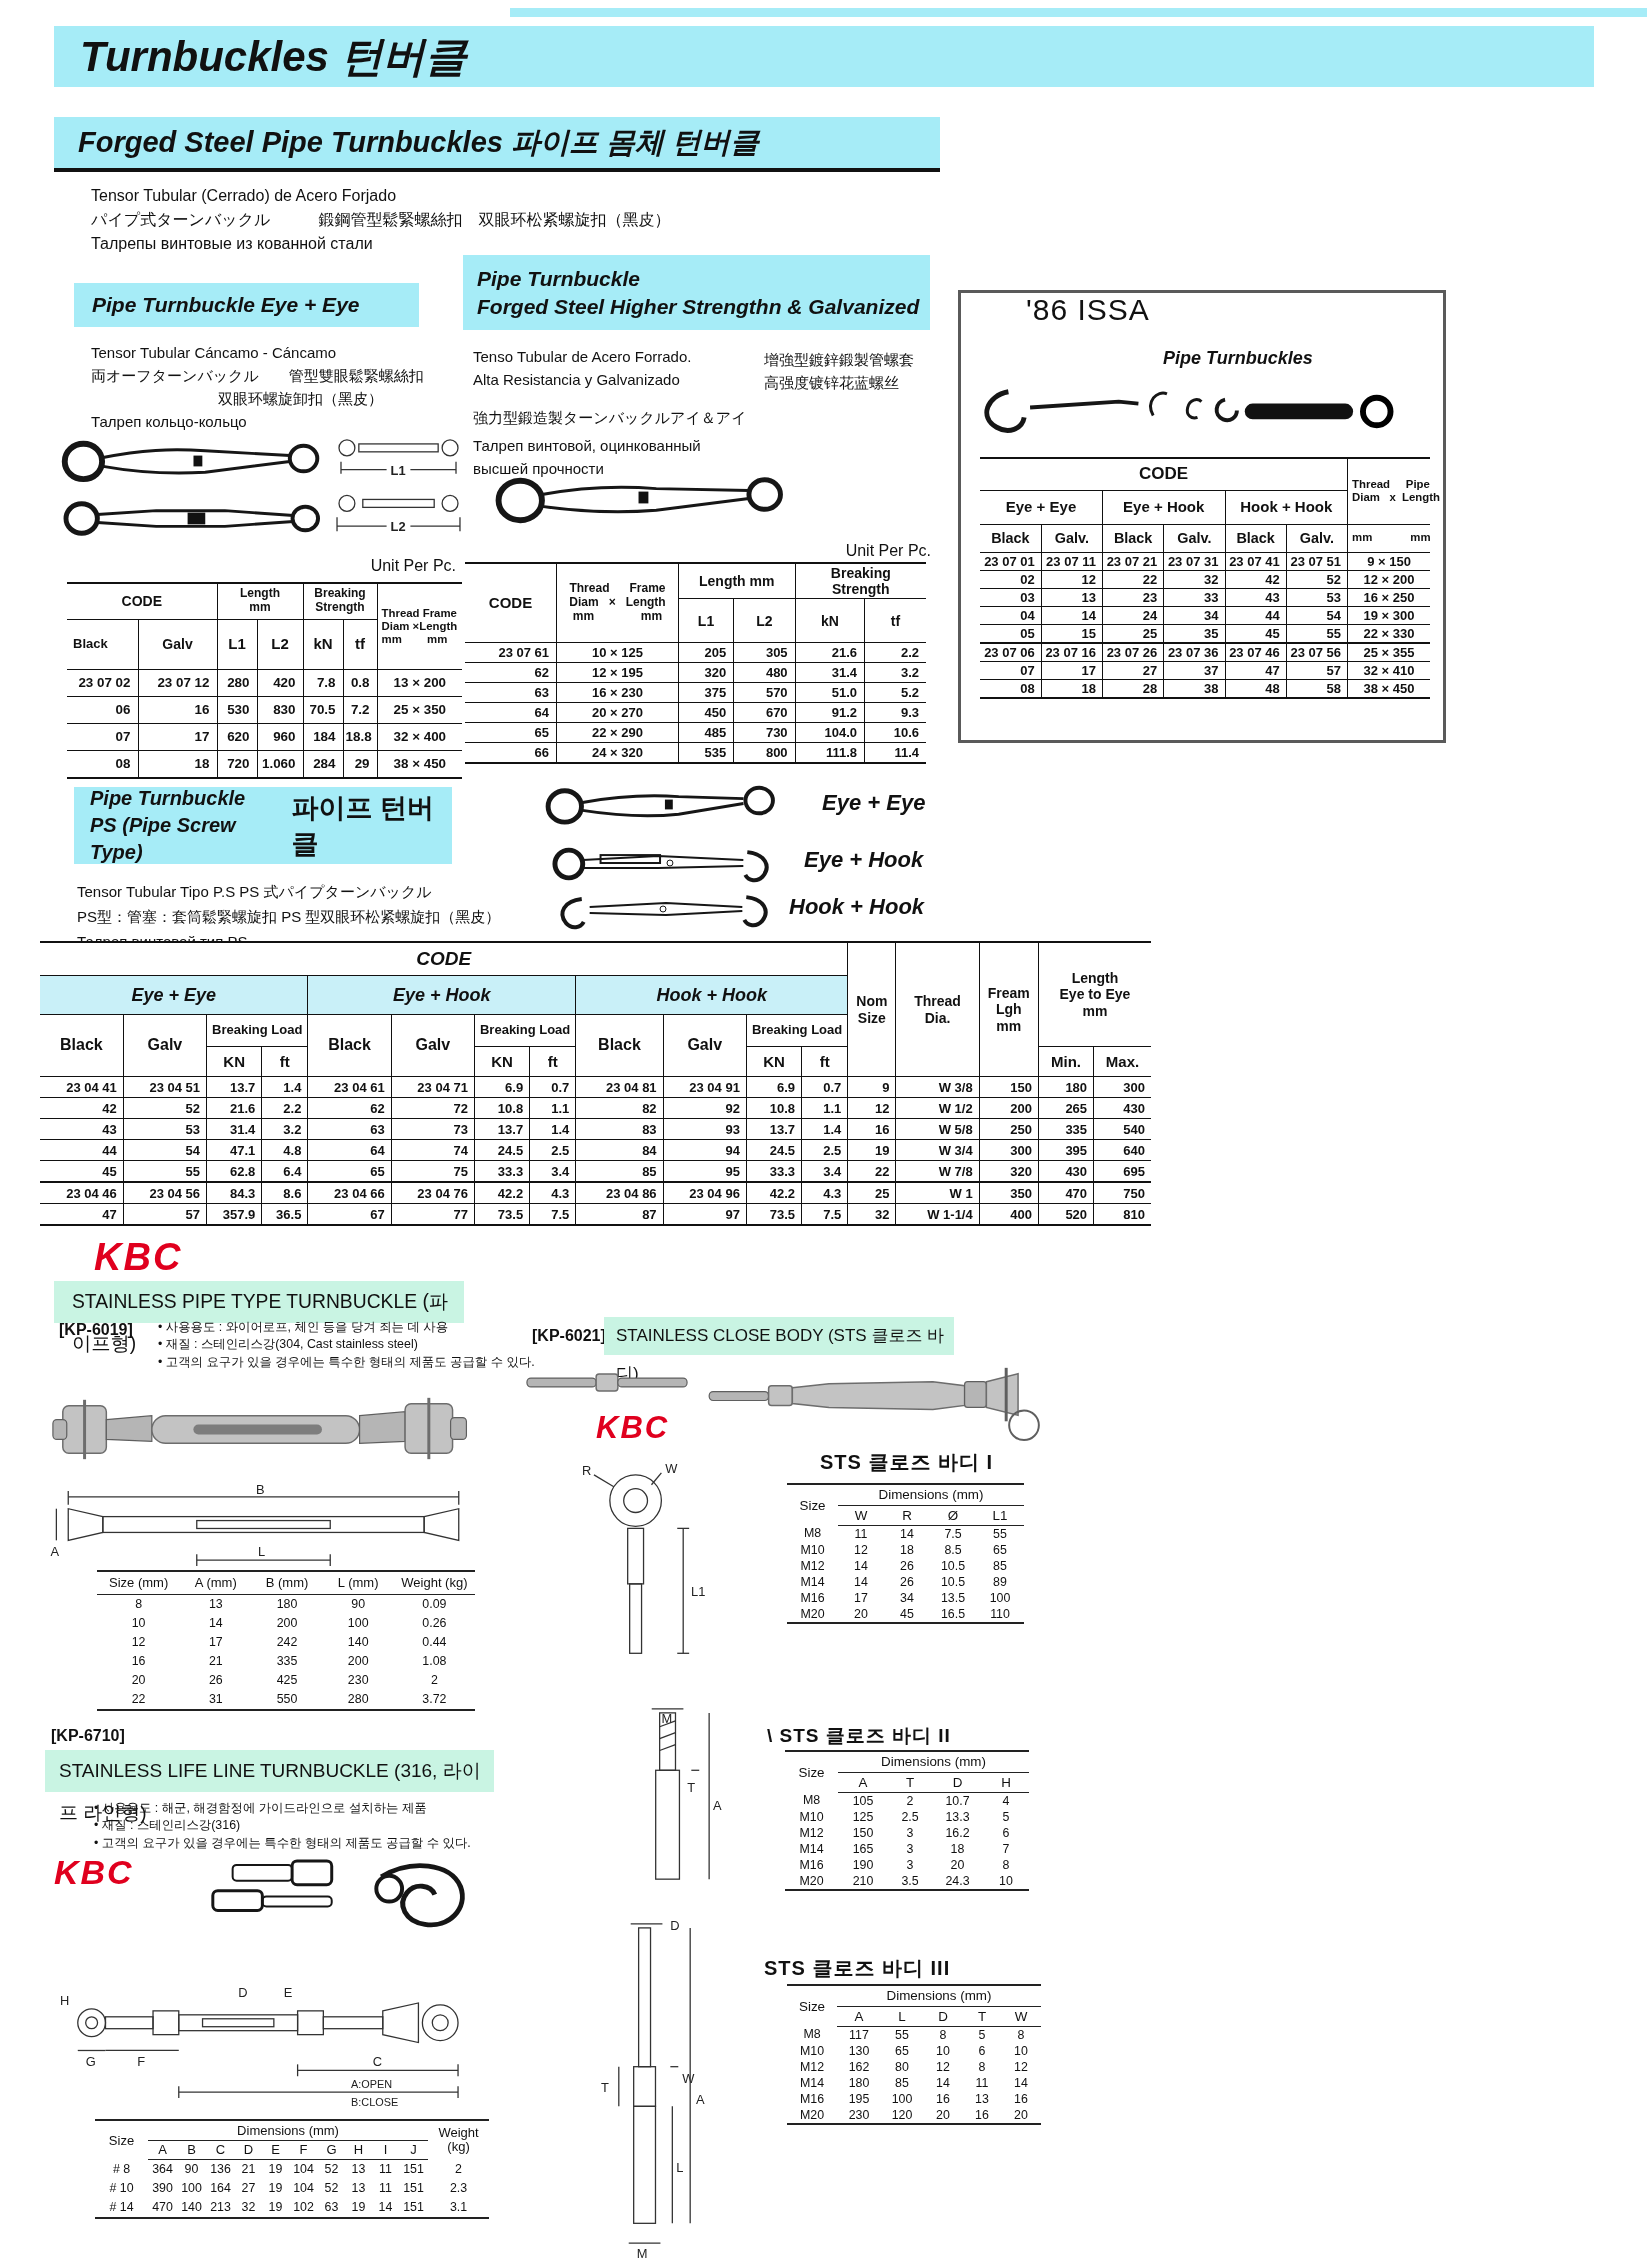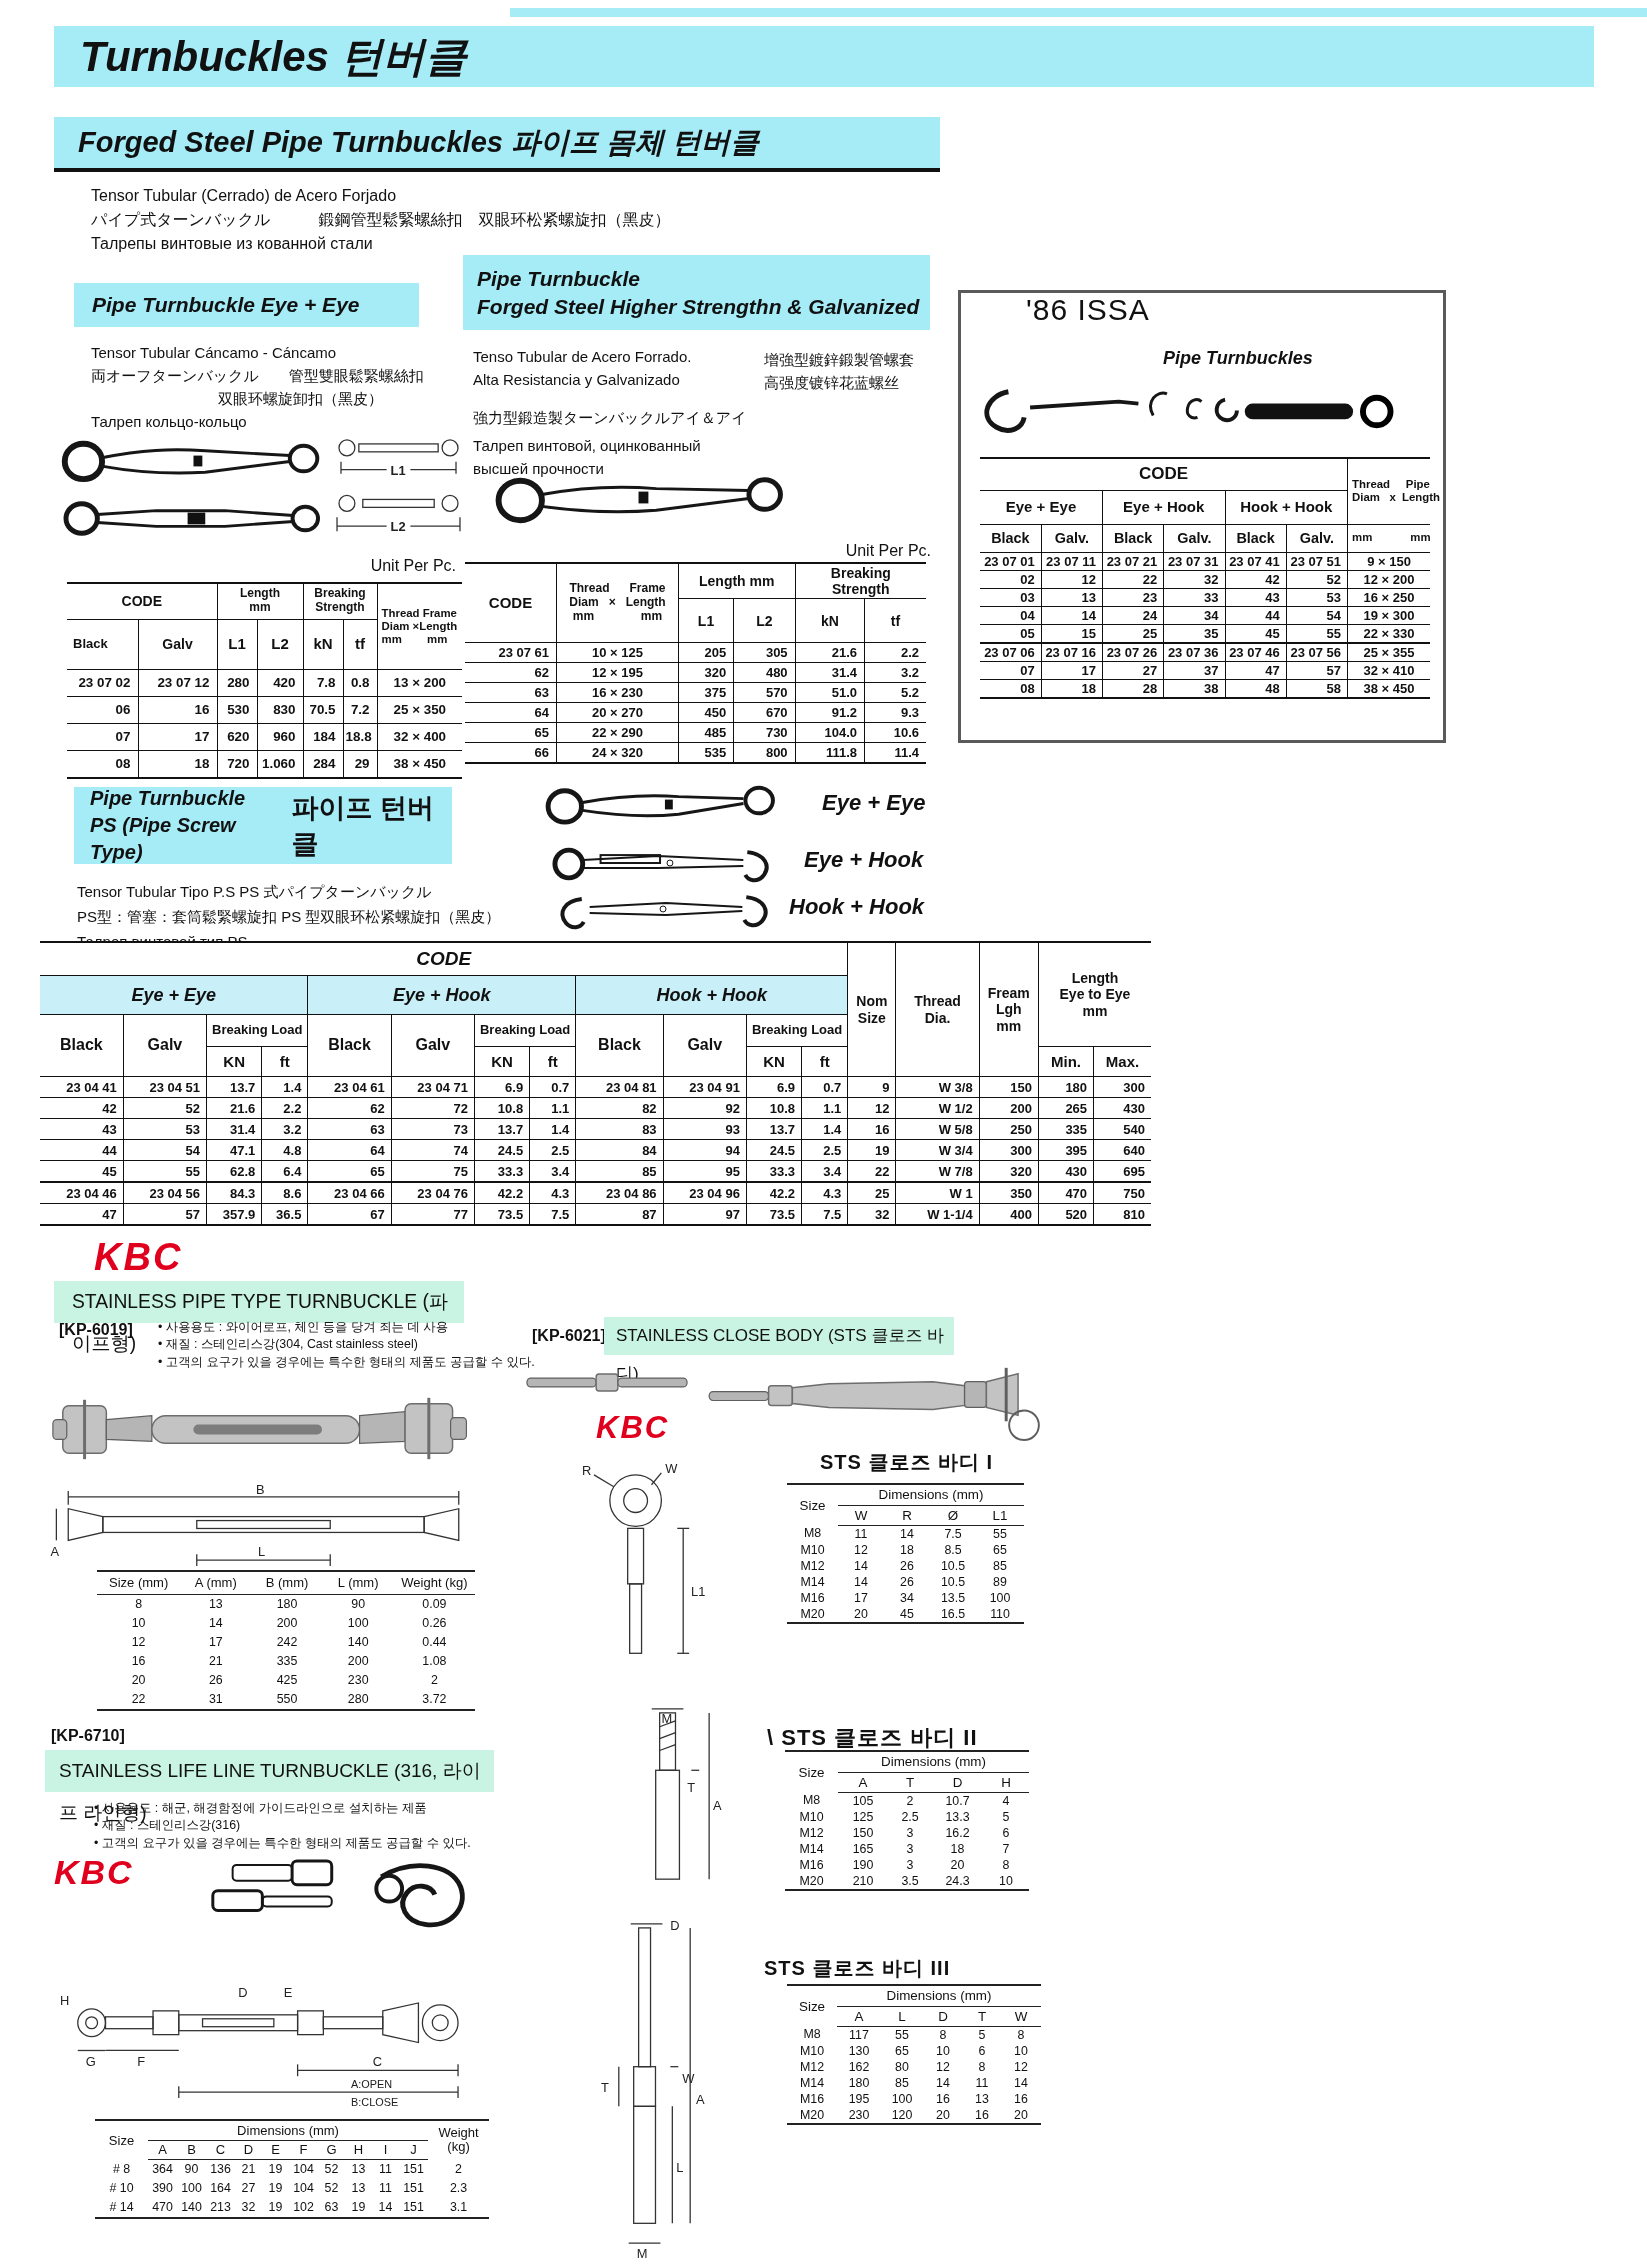--- a/index.html
+++ b/index.html
@@ -870,21 +870,21 @@
     <line x1="38" y1="26" x2="54" y2="20"></line>
       <line x1="38" y1="38" x2="54" y2="32"></line>
       <line x1="38" y1="50" x2="54" y2="44"></line>
     <rect x="34" y="70" width="24" height="110"></rect>
     <line x1="70" y1="70" x2="78" y2="70"></line>
     <text x="66" y="92" class="dimtxt">T</text>
     <line x1="88" y1="12" x2="88" y2="180"></line>
     <text x="92" y="110" class="dimtxt">A</text>
   </svg>
 
-  <div class="abs" style="left:767px;top:1723px;font-size:22px;font-weight:600;letter-spacing:1px;">\ STS 클로즈 바디 II</div>
+  <div class="abs" style="left:767px;top:1723px;font-size:19px;font-weight:600;letter-spacing:1px;">\ STS 클로즈 바디 II</div>
   <table class="t open abs" style="left:785px;top:1750px;width:244px;">
     <colgroup>
         <col style="width:53px">
         <col style="width:50px">
         <col style="width:44px">
         <col style="width:51px">
         <col style="width:46px">
       </colgroup>
     <thead>
       <tr style="height:21px;">

